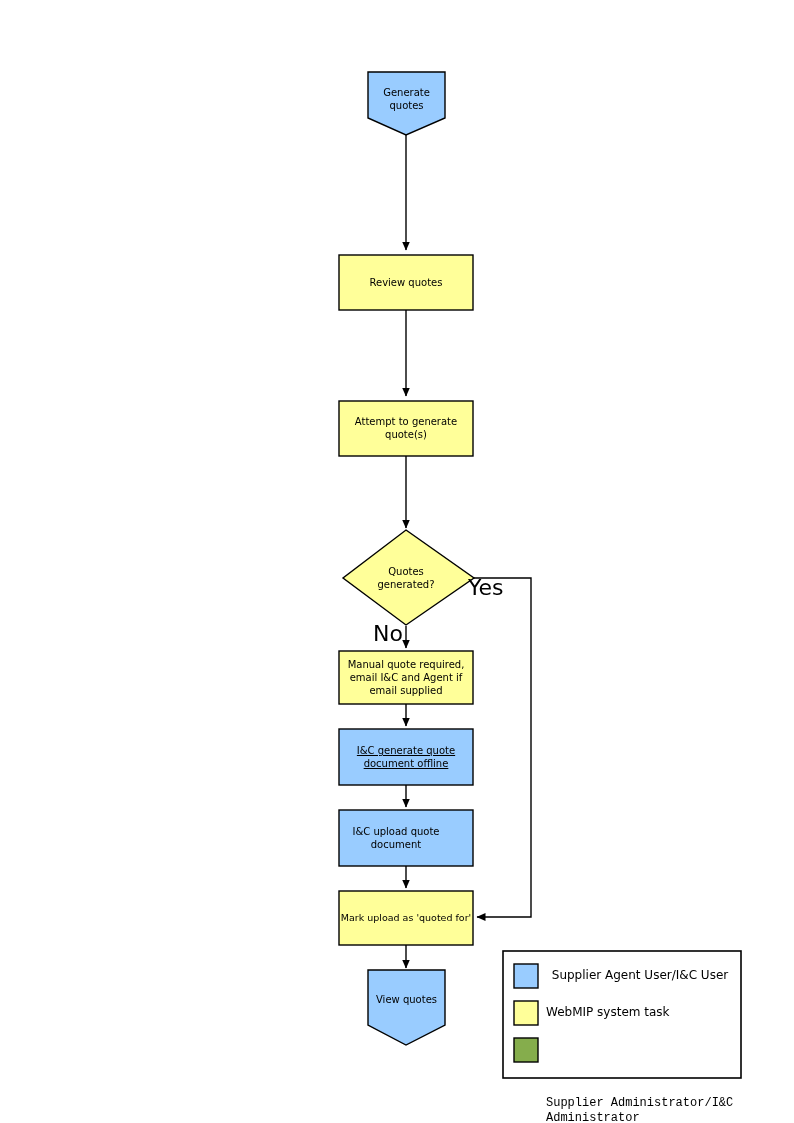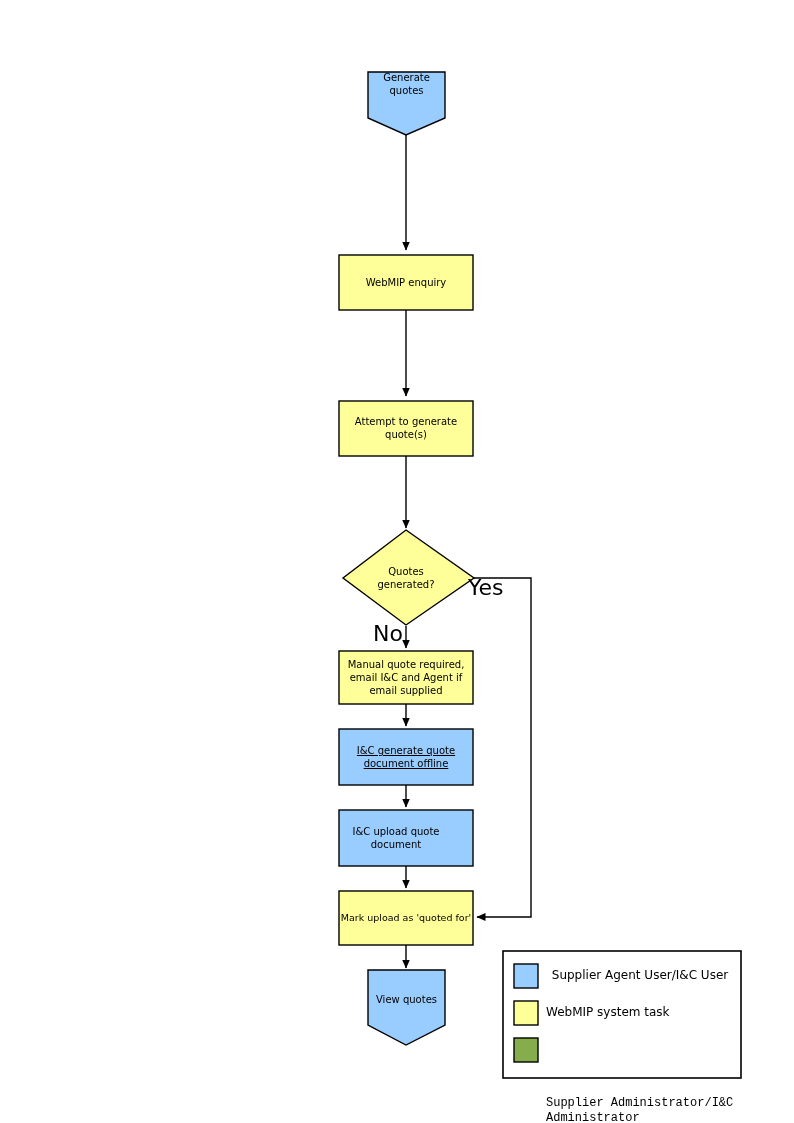--- a/index.html
+++ b/index.html
@@ -85,24 +85,24 @@
   <rect x="339" y="891" width="134" height="54" fill="#FFFF99" stroke="#000000" stroke-width="1.4"></rect>
 
   <polygon points="368,970 445,970 445,1025 406,1045 368,1025" fill="#99CCFF" stroke="#000000" stroke-width="1.4"></polygon>
 
   <rect x="503" y="951" width="238" height="127" fill="#FFFFFF" stroke="#000000" stroke-width="1.6"></rect>
   <rect x="514" y="964" width="24" height="24" fill="#99CCFF" stroke="#000000" stroke-width="1.4"></rect>
   <rect x="514" y="1001" width="24" height="24" fill="#FFFF99" stroke="#000000" stroke-width="1.4"></rect>
   <rect x="514" y="1038" width="24" height="24" fill="#85AD4C" stroke="#000000" stroke-width="1.4"></rect>
 </svg>
 
-<div class="node-text" style="left:368px; top:71px; width:77px;">Generate
+<div class="node-text" style="left:368px; top:86px; width:77px;">Generate
 quotes</div>
 
-<div class="node-text" style="left:339px; top:276px; width:134px;">WebMIP enquiry</div>
+<div class="node-text" style="left:339px; top:276px; width:134px;">Review quotes</div>
 
 <div class="node-text" style="left:339px; top:415px; width:134px;">Attempt to generate
 quote(s)</div>
 
 <div class="node-text" style="left:346px; top:565px; width:120px;">Quotes
 generated?</div>
 
 <div class="node-text" style="left:337px; top:658px; width:138px;">Manual quote required,
 email I&amp;C and Agent if
 email supplied</div>

